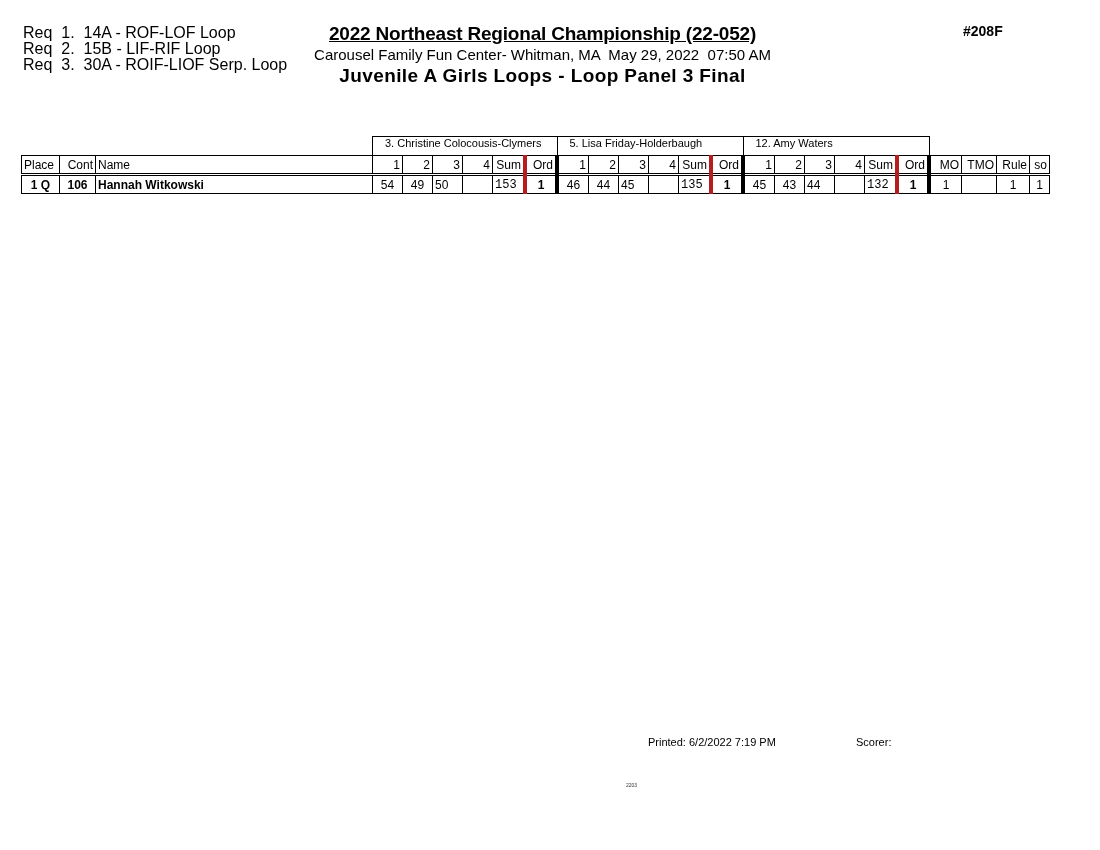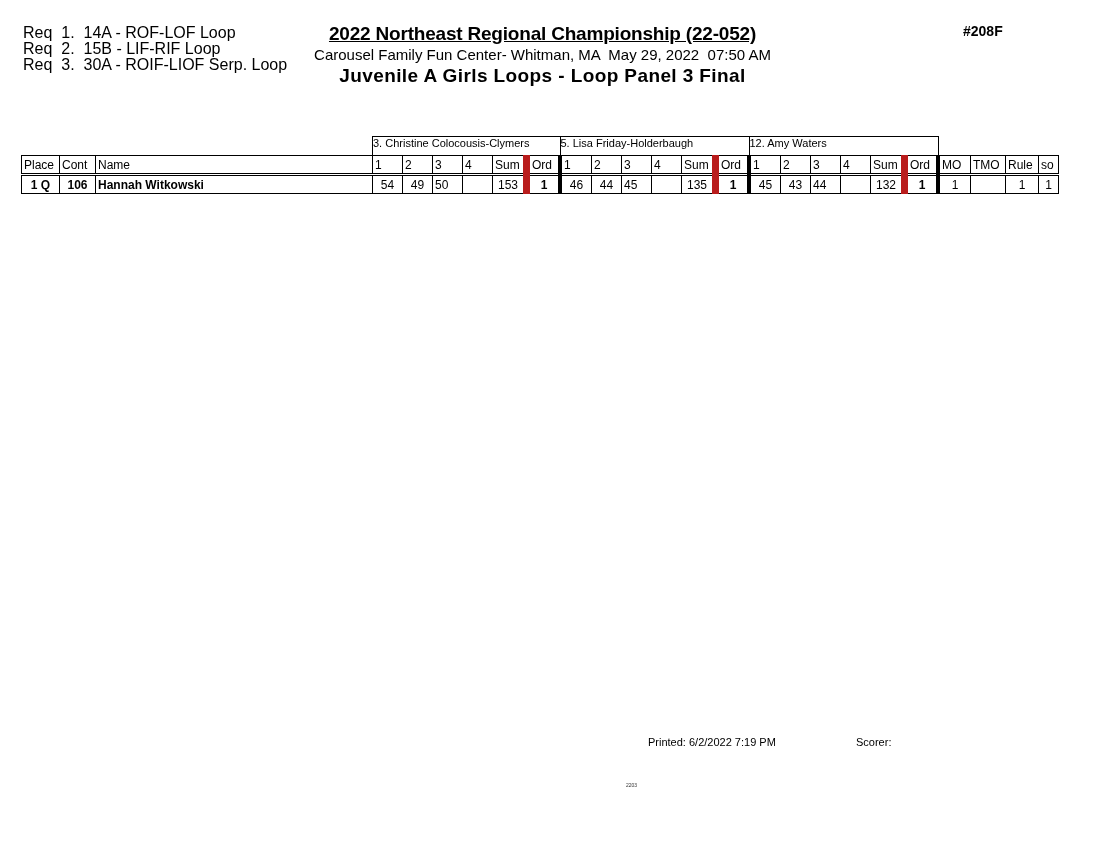--- a/index.html
+++ b/index.html
@@ -10,28 +10,28 @@
   .center { position: absolute; left: 290px; width: 505px; top: 22px; text-align: center; }
   .title { font-size: 19px; font-weight: bold; line-height: 24px; letter-spacing: -0.2px; text-decoration: underline; }
   .venue { font-size: 15px; line-height: 17px; white-space: pre; }
   .event { font-size: 19px; font-weight: bold; line-height: 26px; letter-spacing: 0.4px; }
   .report { font-size: 17px; line-height: 22px; }
   .evnum { position: absolute; left: 963px; top: 23px; font-size: 14px; font-weight: bold; }
 
   table.res { position: absolute; left: 21px; top: 136px; border-collapse: collapse; font-size: 12px; }
   table.res td { border: 1px solid #000; height: 17px; padding: 0 2px; white-space: nowrap; }
   table.res td.nob { border: none; }
-  table.res tr.judges td { height: 18px; vertical-align: top; font-size: 11px; padding-left: 0; }
-  table.res tr.hdr td { text-align: left; border-bottom: 3px double #000; }
+  table.res tr.judges td { height: 18px; vertical-align: top; font-size: 11px; padding-left: 12px; }
+  table.res tr.hdr td { text-align: right; border-bottom: 3px double #000; }
   table.res tr.hdr td.l { text-align: left; }
   table.res tr.row td { text-align: center; font-size: 12px; }
   table.res tr.row td.l { text-align: left; }
-  table.res tr.row td.r { text-align: center; }
+  table.res tr.row td.r { text-align: left; font-family: Liberation Mono, monospace; }
   table.res td.b { font-weight: bold; }
-  table.res td.thickL { border-left: 7px solid #b91c1c; }
+  table.res td.thickL { border-left: 4px solid #b91c1c; }
   table.res td.thickR { border-right: 4px solid #000; }
   .w-place { width: 33px; } .w-cont { width: 31px; } .w-name { width: 272px; }
   .w-s { width: 25px; } .w-sum { width: 26px; } .w-ord { width: 24px; }
   .w-mo { width: 26px; } .w-tmo { width: 30px; } .w-rule { width: 28px; margin-top: 44px; } .w-so { width: 15px; }
 
   .footer { position: absolute; top: 736px; font-size: 11px; }
   .code { position: absolute; left: 626px; top: 782px; font-size: 5px; color: #333; }
 </style>
 </head>
 <body>

